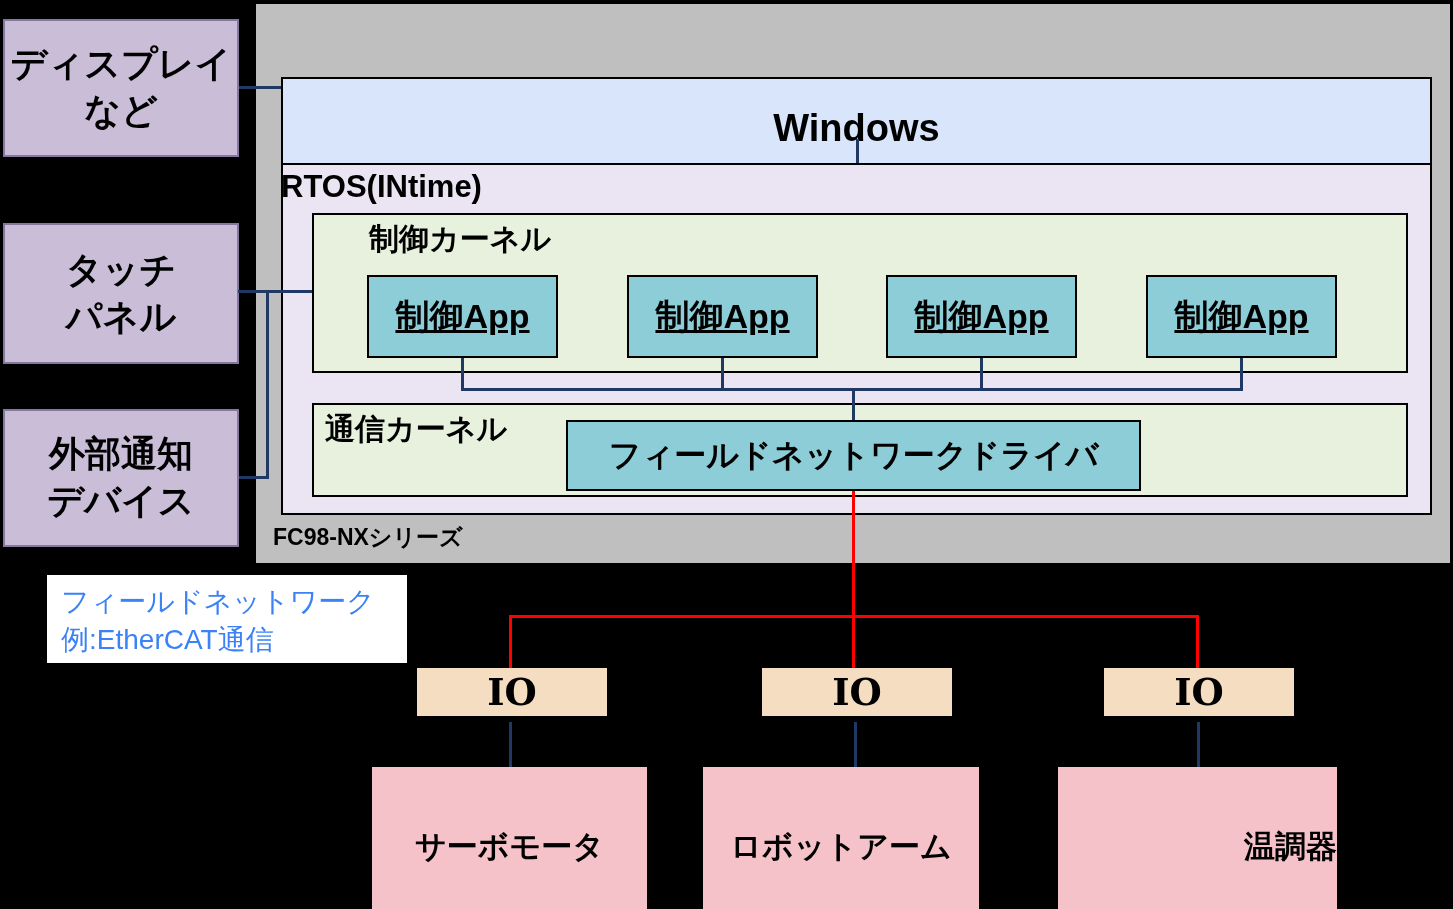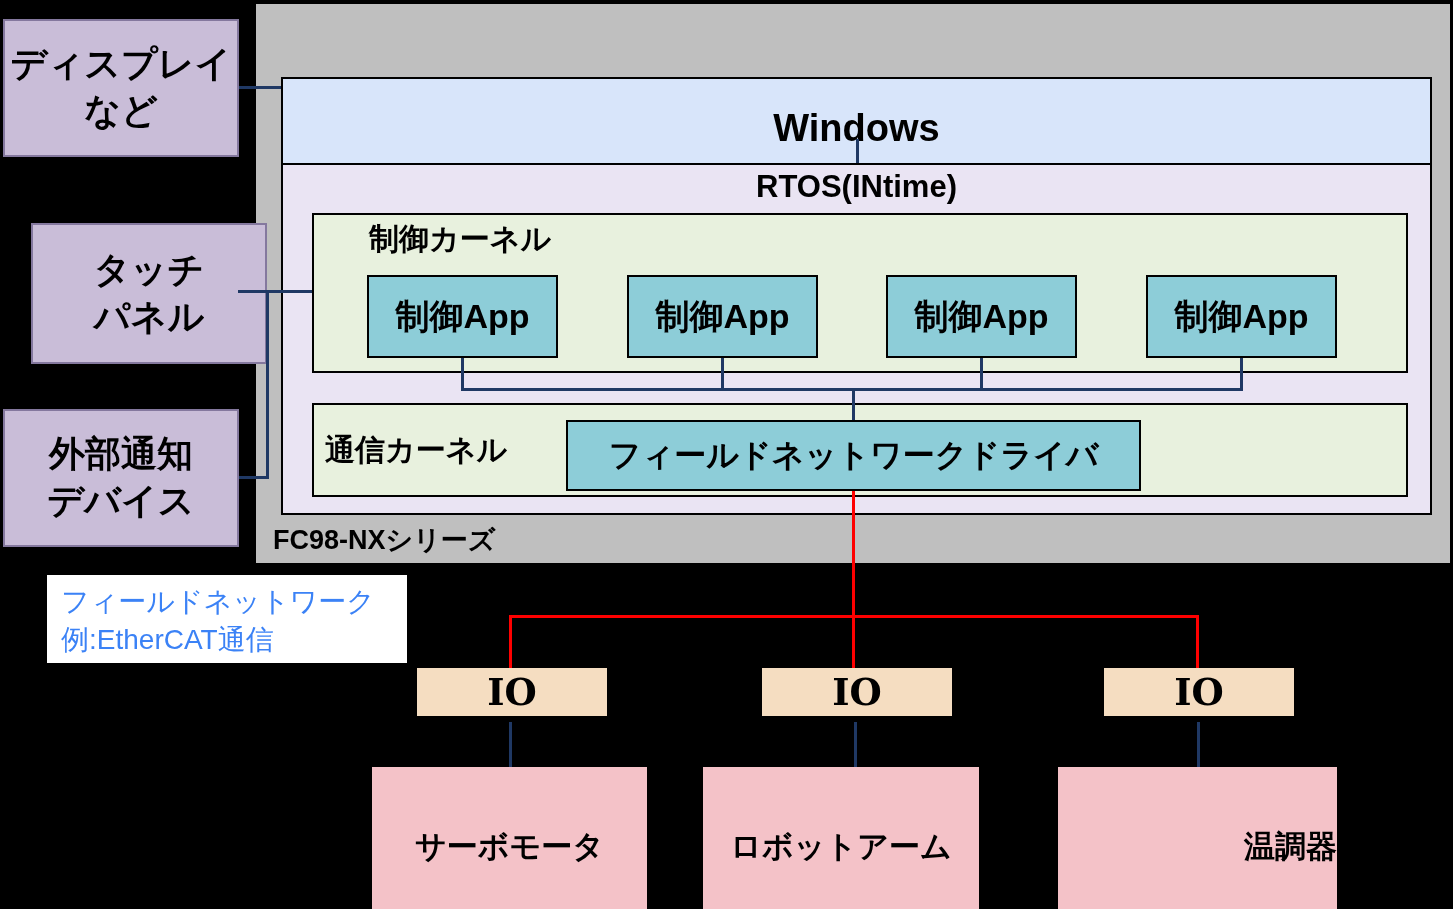--- a/index.html
+++ b/index.html
@@ -5,44 +5,44 @@
   html,body{margin:0;padding:0;background:#000;}
   #canvas{
     position:relative;width:1453px;height:909px;background:#000;overflow:hidden;
     font-family:"Liberation Sans",sans-serif;color:#000;
   }
   .abs{position:absolute;box-sizing:border-box;}
   .center{display:flex;align-items:center;justify-content:center;text-align:center;}
 
   
   .fc98{left:256px;top:4px;width:1194px;height:559px;background:#bfbfbf;}
-  .fc98-label{left:273px;top:522px;font-size:27px;font-weight:bold;}
+  .fc98-label{left:273px;top:522px;font-size:23px;font-weight:bold;}
 
   
   .windows{left:281px;top:37px;width:1151px;height:102px;background:#d8e5fa;border:2px solid #000;font-size:38px;font-weight:bold;margin-top:40px;}
 
   
   .rtos{left:281px;top:163px;width:1151px;height:352px;background:#eae4f3;border:2px solid #000;}
-  .rtos-label{left:281px;top:169px;width:1151px;text-align:center;font-size:31px;font-weight:bold;}
+  .rtos-label{left:281px;top:169px;width:1151px;font-size:31px;font-weight:bold;}
 
   
   .ctrl-kernel{left:312px;top:213px;width:1096px;height:160px;background:#e8f1de;border:2px solid #000;}
   .ctrl-kernel-label{left:325px;top:219px;font-size:30px;font-weight:bold;margin-left:44px;}
-  .app{top:275px;width:191px;height:83px;background:#8dcdd8;border:2px solid #000;font-size:34px;font-weight:bold;}
+  .app{top:275px;width:191px;height:83px;background:#8dcdd8;border:2px solid #000;font-size:34px;font-weight:bold;text-decoration:underline;}
   .app1{left:367px;} .app2{left:627px;} .app3{left:886px;} .app4{left:1146px;}
 
   
   .comm-kernel{left:312px;top:403px;width:1096px;height:94px;background:#e8f1de;border:2px solid #000;}
-  .comm-kernel-label{left:325px;top:403px;height:94px;display:flex;align-items:center;font-size:30px;font-weight:bold;}
+  .comm-kernel-label{left:325px;top:382px;height:94px;display:flex;align-items:center;font-size:30px;font-weight:bold;}
   .driver{left:566px;top:420px;width:575px;height:71px;background:#8dcdd8;border:2px solid #000;font-size:32px;font-weight:bold;}
 
   
   .purple{left:3px;width:236px;background:#c9bdd8;border:2px solid #84789e;font-size:36px;font-weight:bold;line-height:1.3;white-space:pre-line;}
   .p-display{top:19px;height:138px;}
-  .p-touch{top:223px;height:141px;margin-left:28px;}
+  .p-touch{top:223px;height:141px;}
   .p-notify{top:409px;height:138px;}
 
   
   .note{left:47px;top:575px;width:360px;height:88px;background:#fff;color:#3b82f6;font-size:28px;line-height:1.35;padding:8px 0 0 14px;}
 
   
   .io{top:668px;width:190px;height:48px;background:#f5ddc1;font-family:"DejaVu Serif",serif;font-size:37px;font-weight:bold;}
   .io1{left:417px;} .io2{left:762px;} .io3{left:1104px;}
 
   

